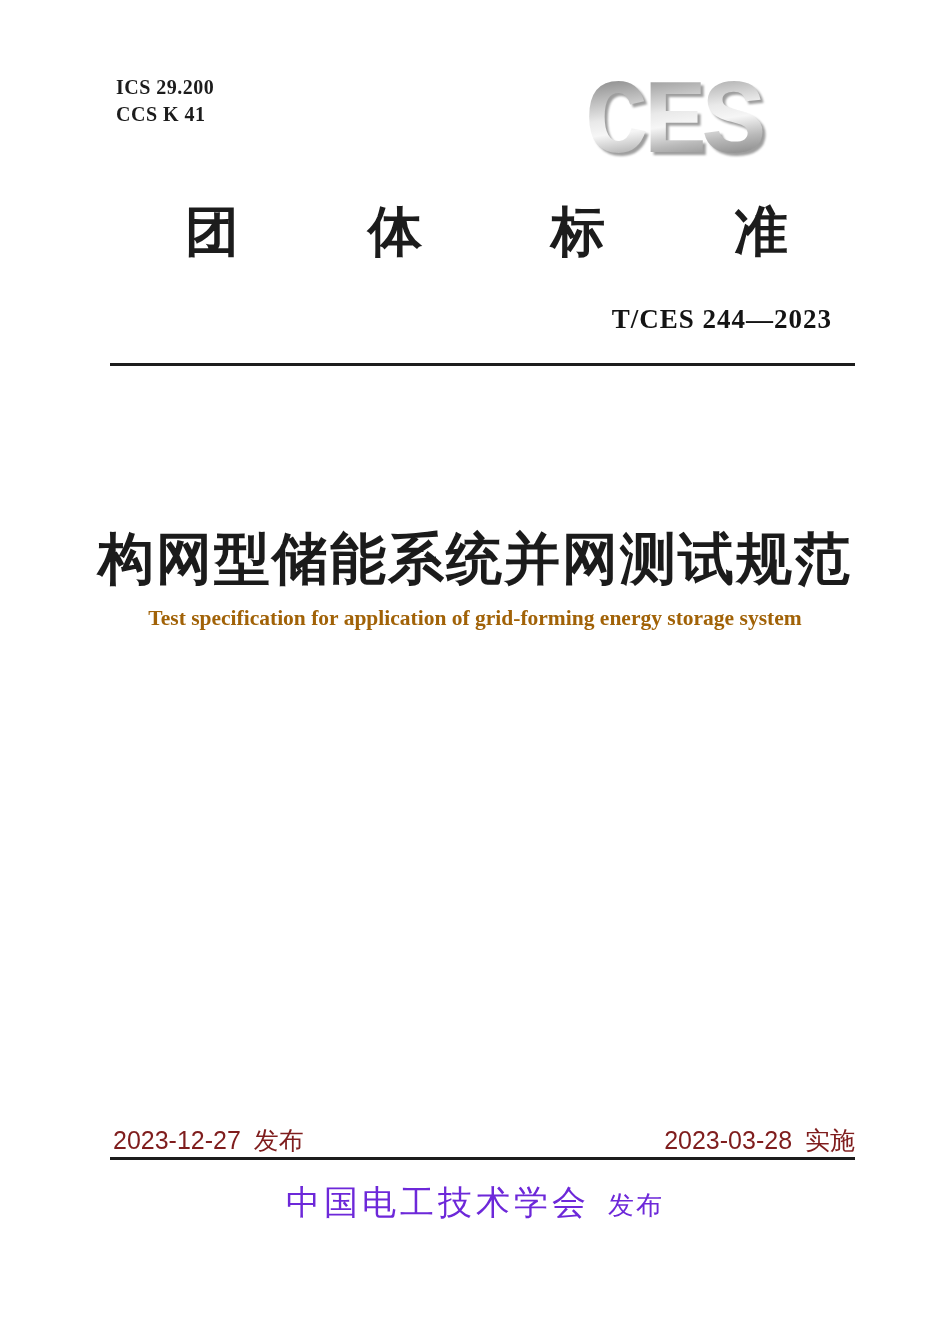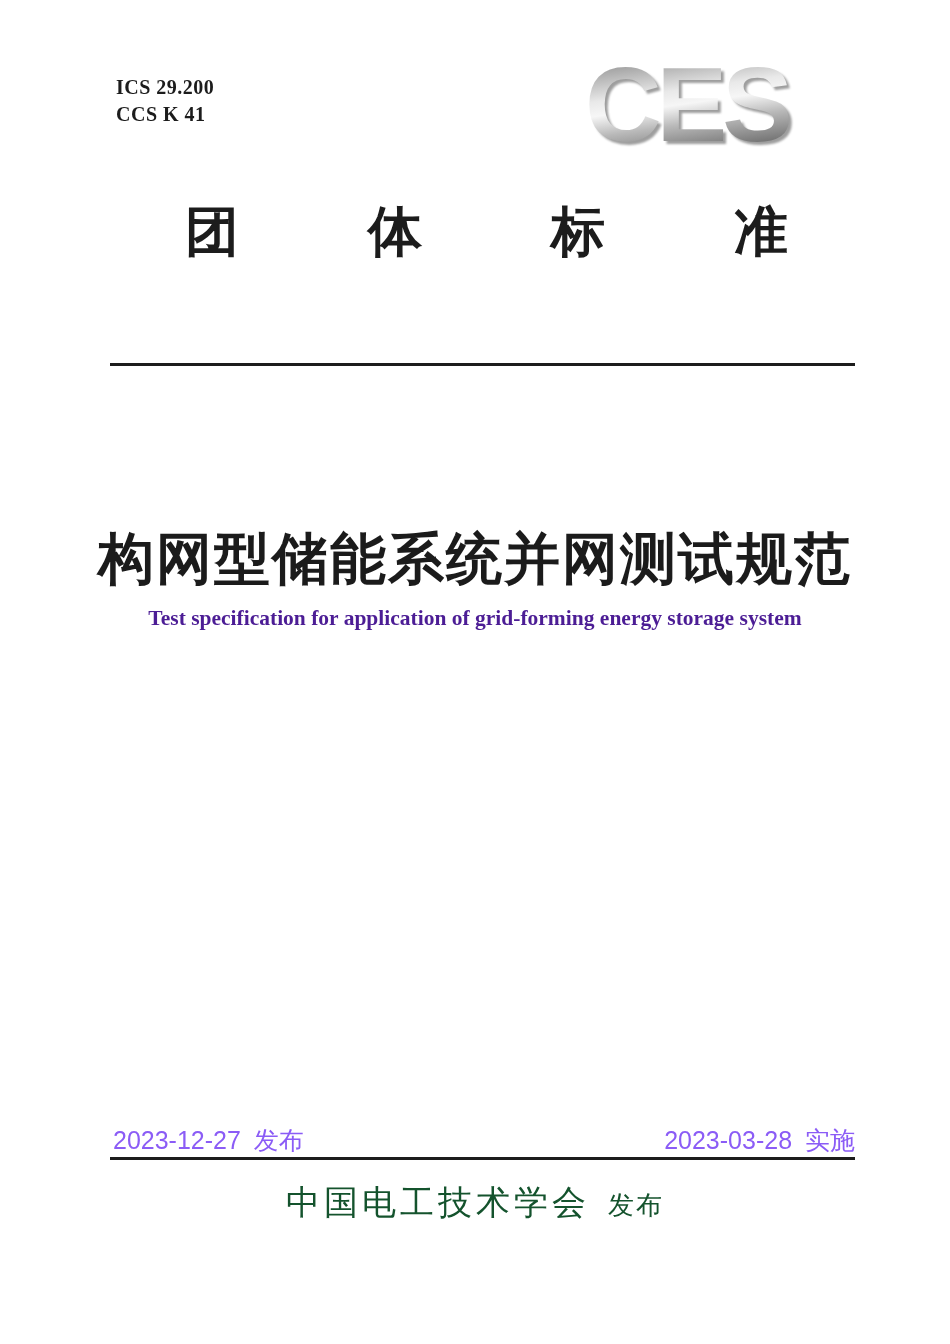--- a/index.html
+++ b/index.html
@@ -28,23 +28,23 @@
     font-size: 20px;
     line-height: 27px;
     letter-spacing: 0.5px;
     color: #1c1c1c;
   }
 
   
   .ces-logo {
     position: absolute;
     left: 585px;
-    top: 36px;
+    top: 56px;
     width: 240px;
-    font-family: Liberation Sans, sans-serif;
+    font-family: Liberation Mono, monospace;
     font-weight: bold;
     font-size: 106px;
     line-height: 112px;
     letter-spacing: -5px;
     background: linear-gradient(172deg,
       #6e6e6e 0%, #a9a9a9 18%, #e9e9e9 38%,
       #f6f6f6 48%, #b9b9b9 62%, #5f5f5f 88%, #8c8c8c 100%);
     -webkit-background-clip: text;
     background-clip: text;
     color: transparent;
@@ -103,46 +103,46 @@
   .title-en {
     position: absolute;
     left: 0;
     top: 594px;
     width: 100%;
     margin: 0;
     text-align: center;
     font-family: "Liberation Serif", "DejaVu Serif", serif;
     font-size: 21.5px;
     font-weight: bold;
-    color: #4c1d95;
+    color: #a16207;
   }
 
   .dates-row {
     position: absolute;
     left: 113px;
     right: 95px;
     top: 1112px;
     display: flex;
     justify-content: space-between;
     font-size: 25px;
-    color: #8b5cf6;
+    color: #7f1d1d;
   }
   .dates-row .date-group span { margin-right: 6px; }
   .dates-row .date-group span:last-child { margin-right: 0; }
 
   .publisher-row {
     position: absolute;
     left: 0;
     top: 1168px;
     width: 100%;
     display: flex;
     justify-content: center;
     align-items: baseline;
     gap: 18px;
-    color: #14532d;
+    color: #6d28d9;
   }
   .publisher-name {
     font-size: 34px;
     letter-spacing: 4px;
   }
   .publisher-action {
     font-size: 26px;
     letter-spacing: 2px;
   }
 
@@ -172,20 +172,21 @@
 
   <div class="ces-logo">CES</div>
 
   <div class="doc-type">
     <span>团</span>
     <span>体</span>
     <span>标</span>
     <span>准</span>
   </div>
 
+  <div class="std-number">T/CES 244—2023</div>
 
   <div class="rule rule-top"></div>
 
   <h1 class="title-zh">构网型储能系统并网测试规范</h1>
   <h2 class="title-en">Test specification for application of grid-forming energy storage system</h2>
 
   <div class="dates-row">
     <div class="date-group">
       <span>2023-12-27</span>
       <span>发布</span>

